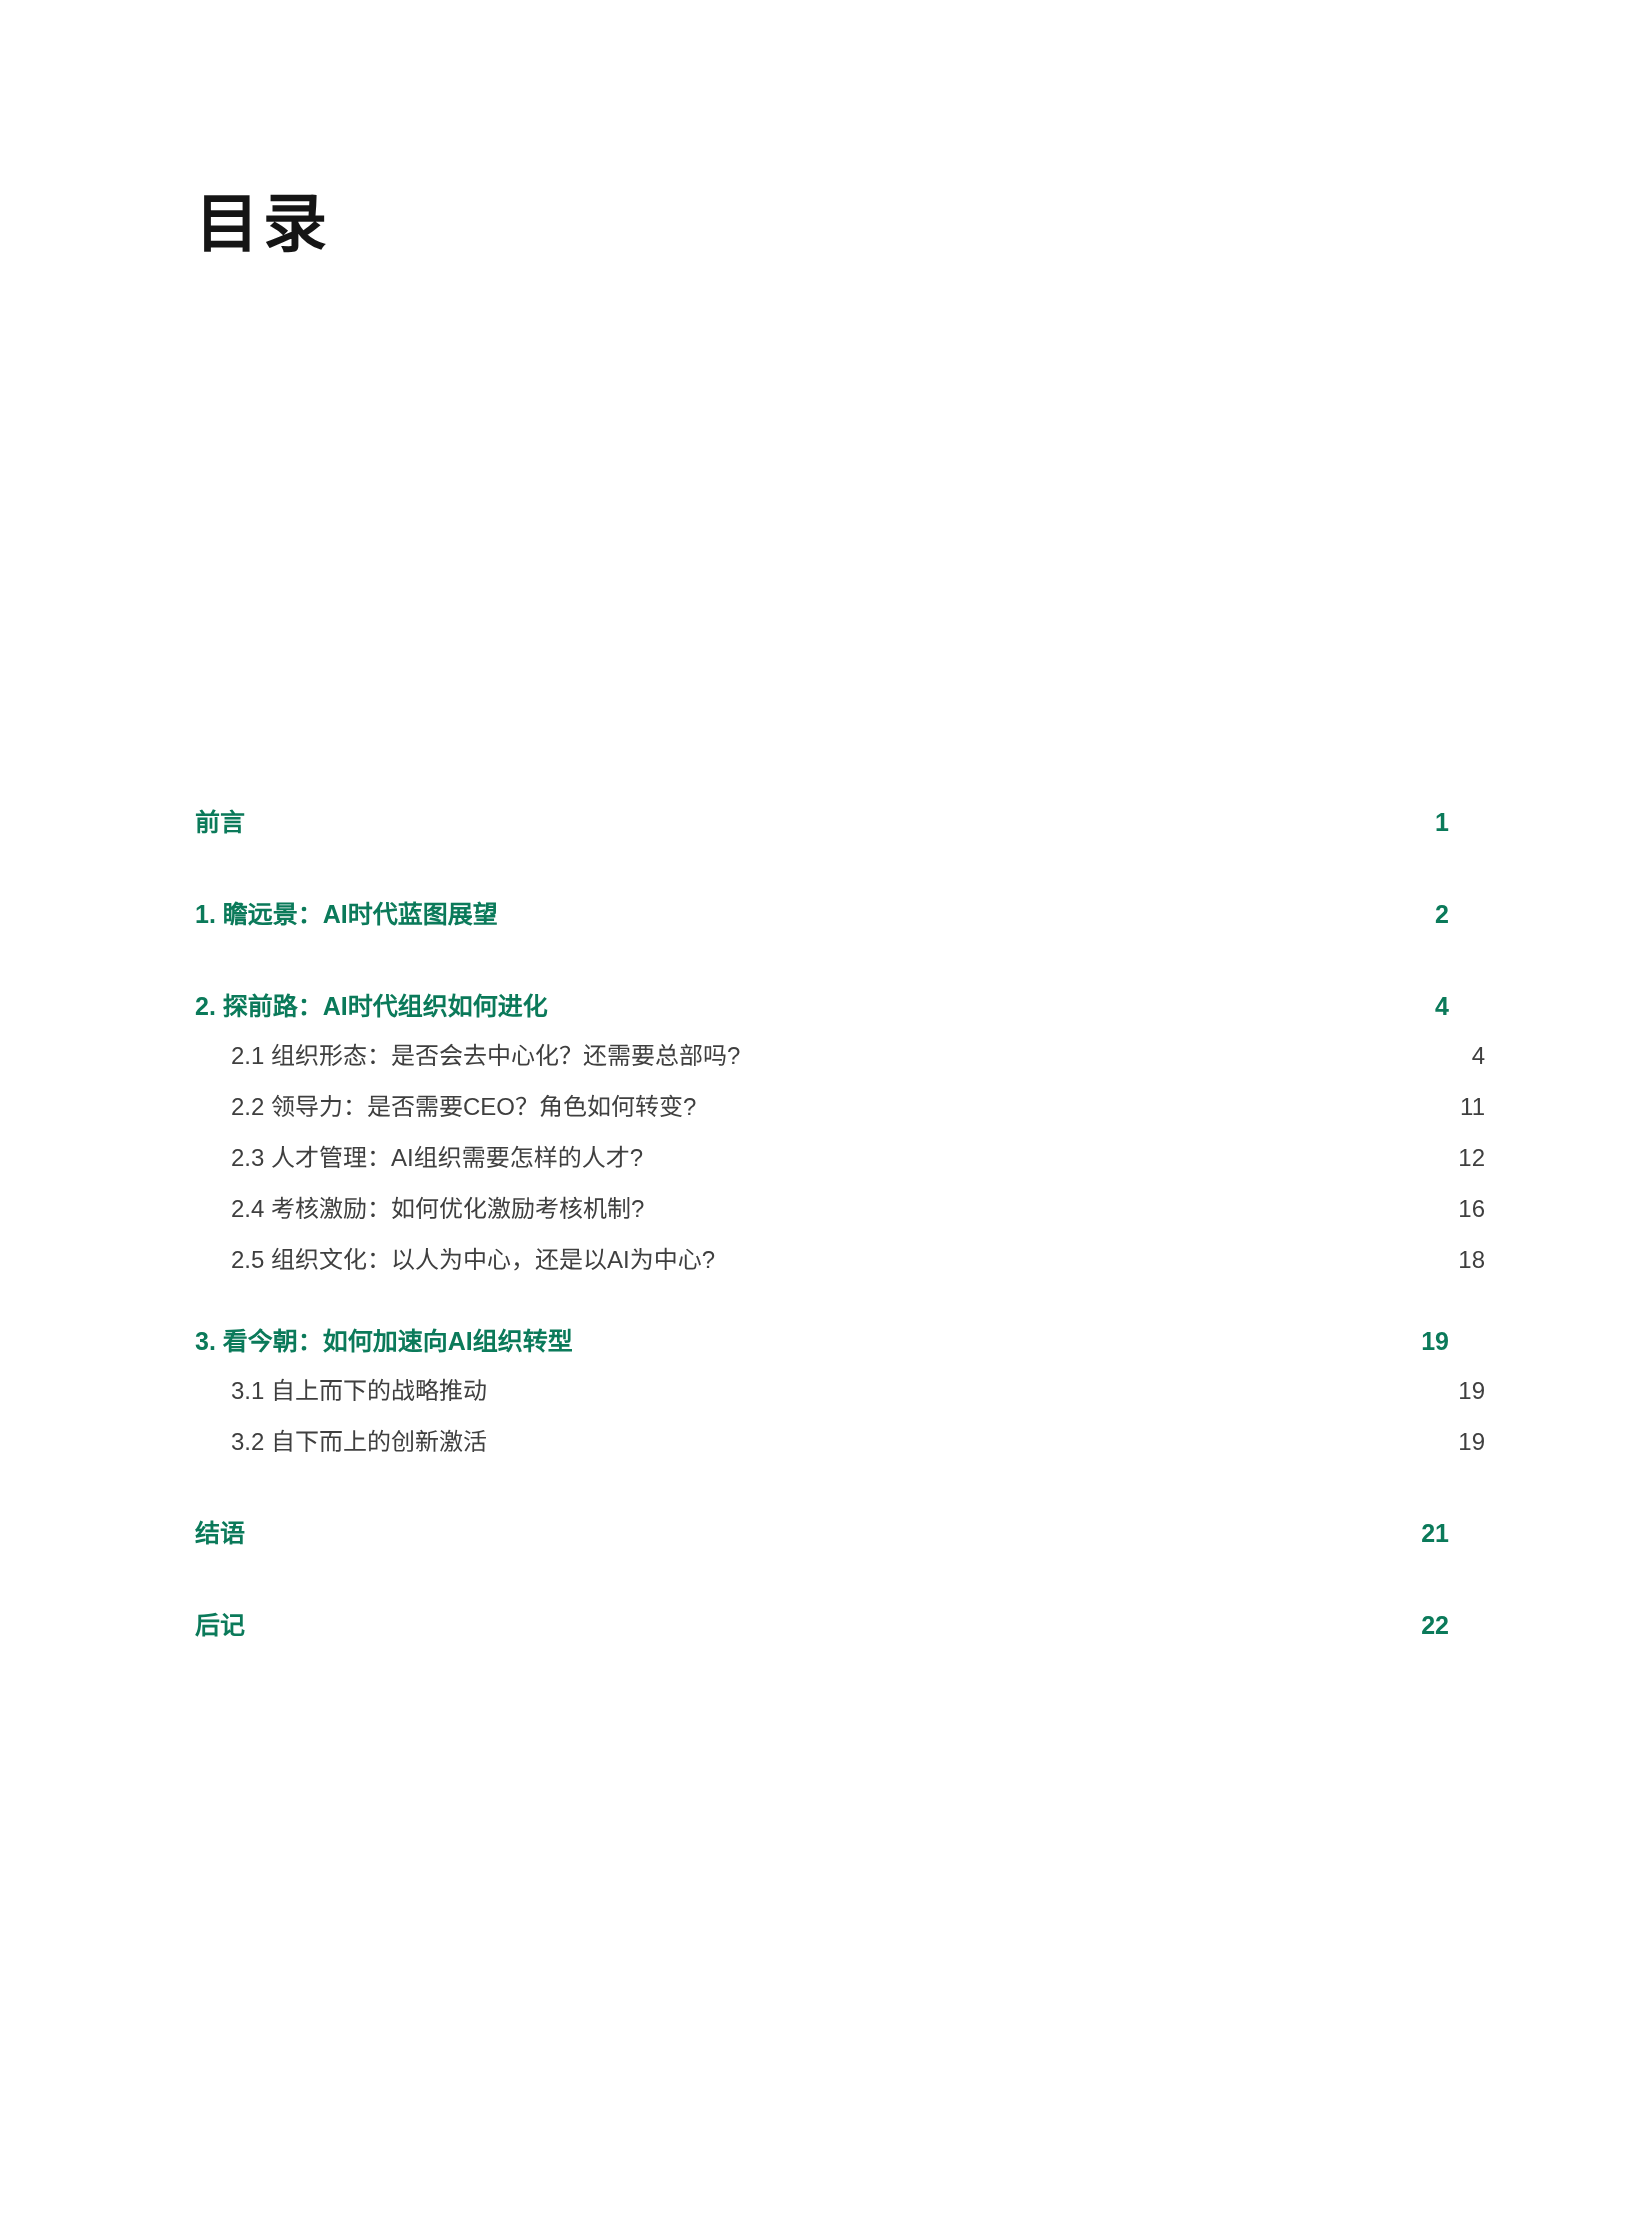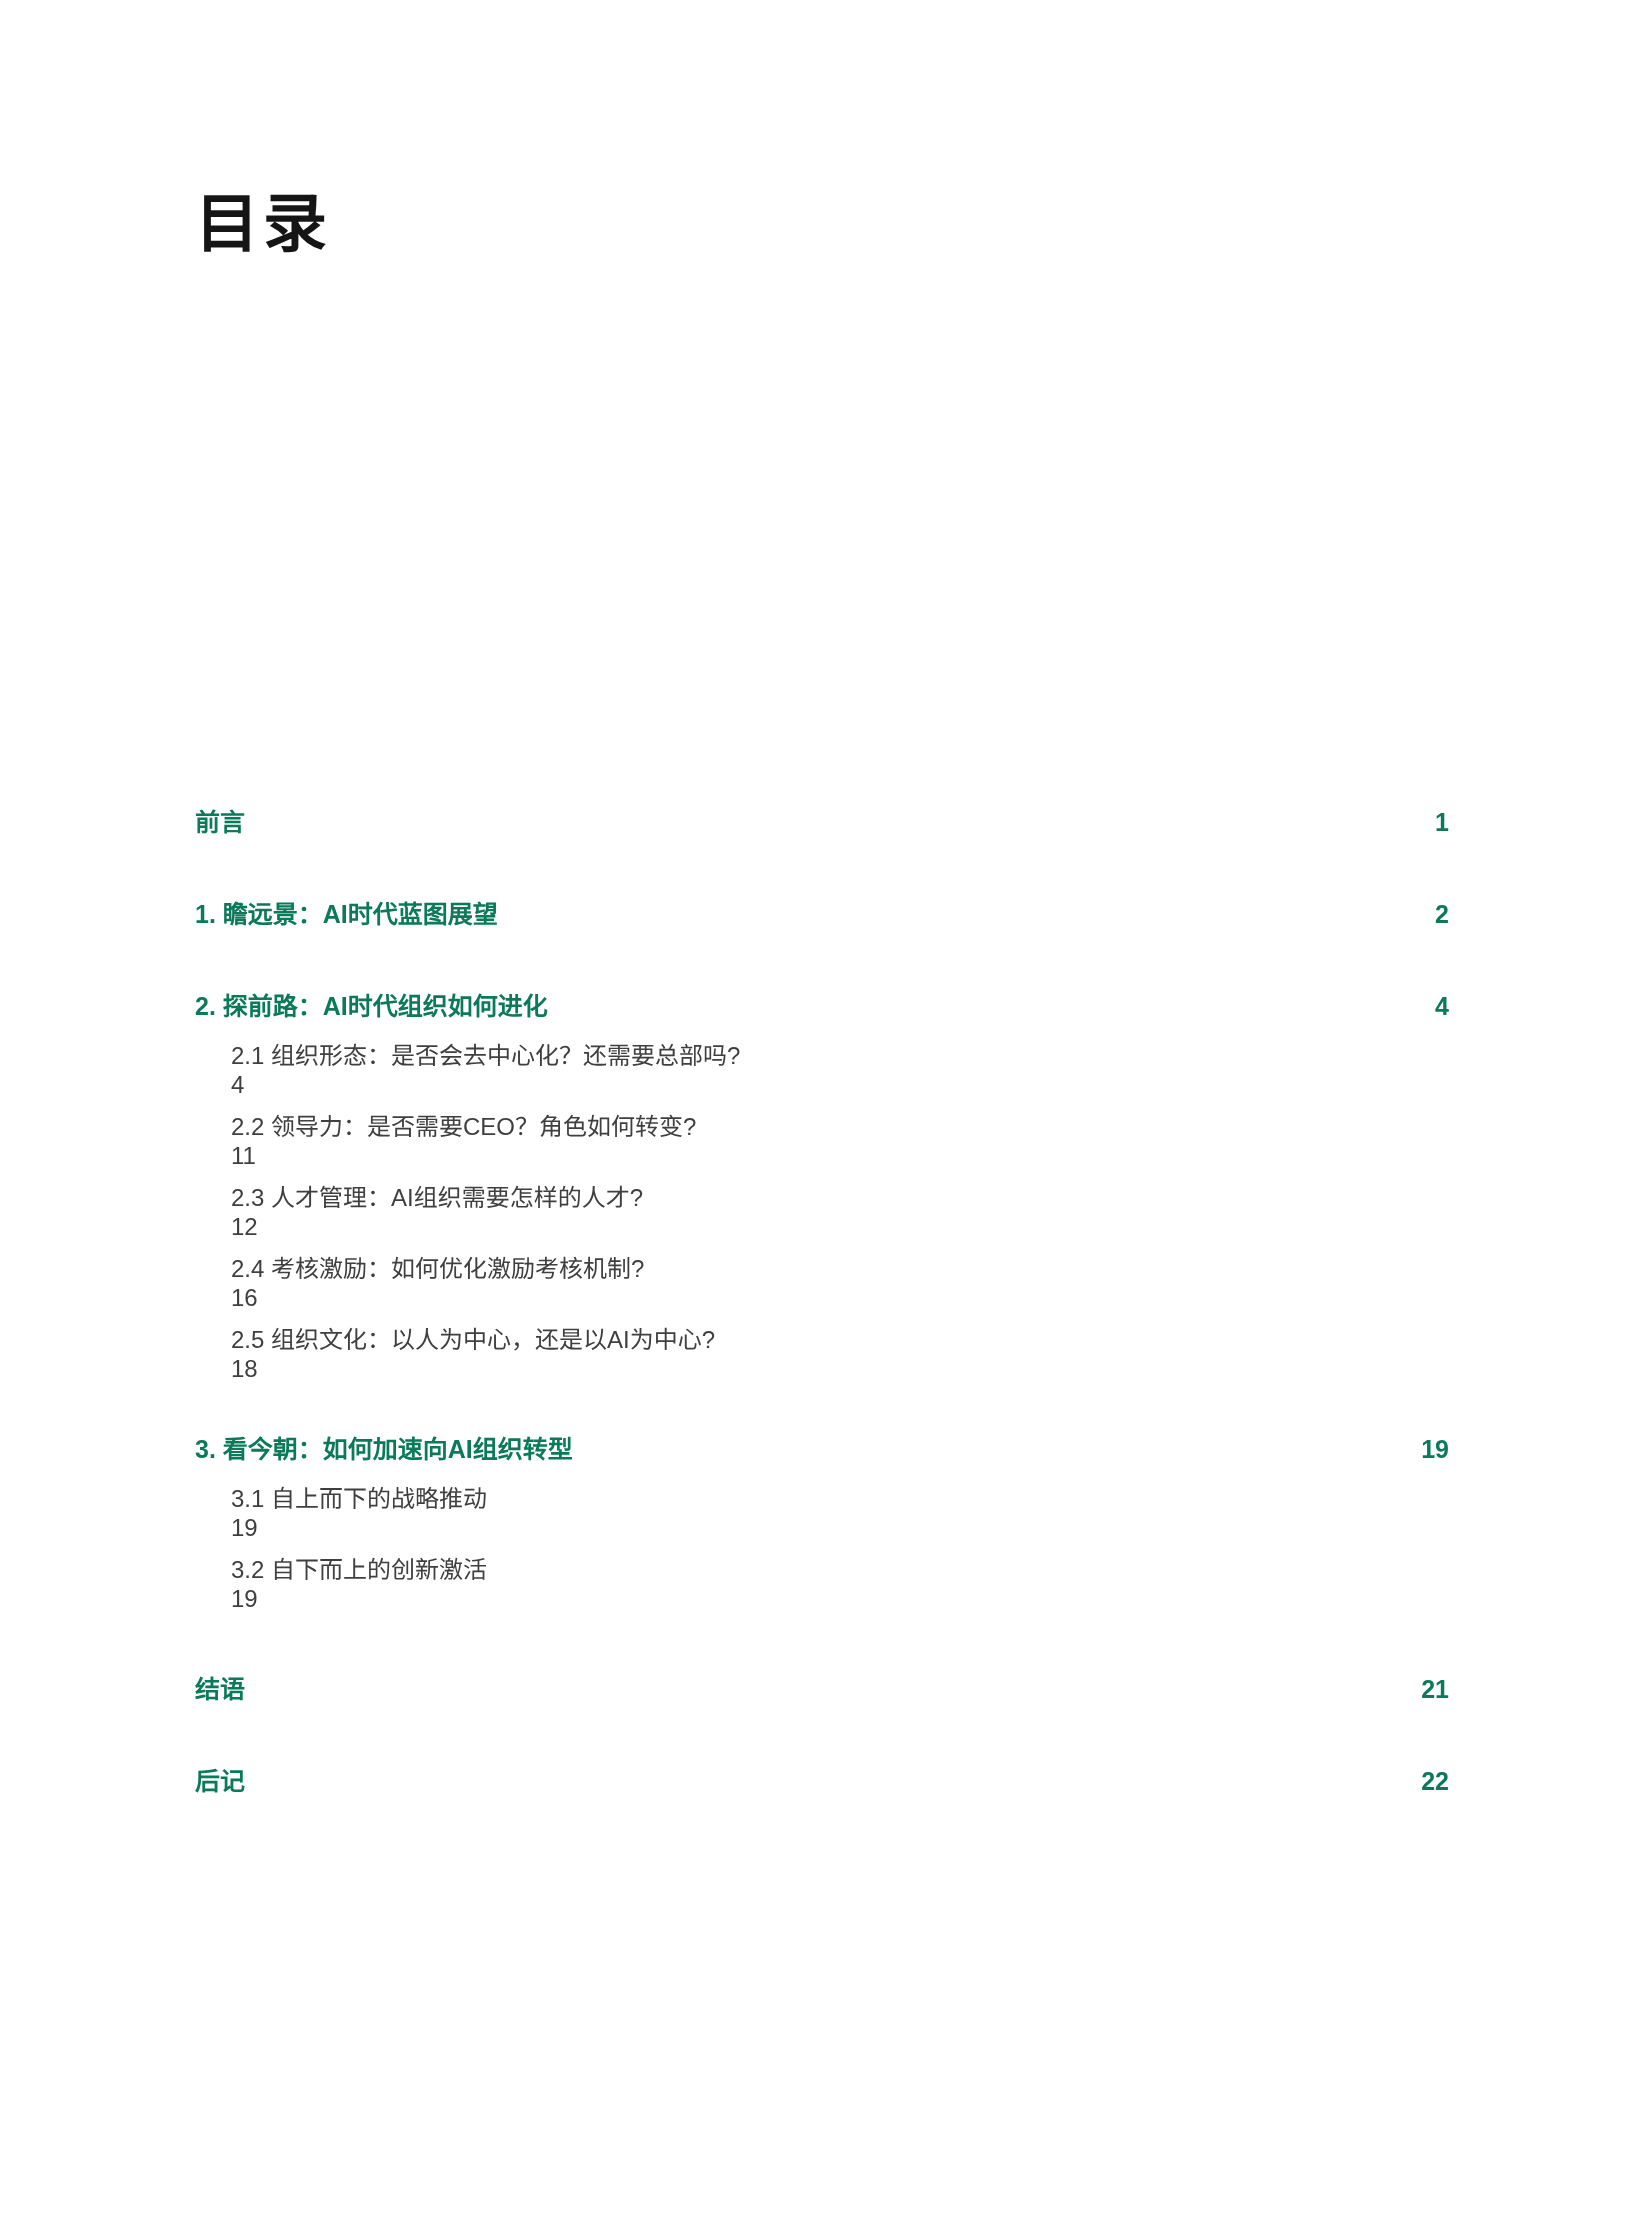--- a/index.html
+++ b/index.html
@@ -78,32 +78,31 @@
     font-weight: 700;
     font-size: 25px;
   }
 
   
   .lvl2 {
     color: #3f3f3f;
     font-weight: 400;
     font-size: 24px;
     padding-left: 36px;
-    flex-direction: column;
   }
   .lvl2 .page-no {
     color: #3f3f3f;
     font-weight: 400;
     font-size: 24px;
   }
 
   .sp-xl { margin-top: 56px; }
   .sp-lg { margin-top: 46px; }
   .sp-md { margin-top: 14px; }
-  .sp-sm { margin-top: 8px; }
+  .sp-sm { margin-top: 16px; }
 </style>
 </head>
 <body>
 
 <div class="page">
 
   <h1 class="toc-title">目录</h1>
 
   <div class="toc-list">
 

